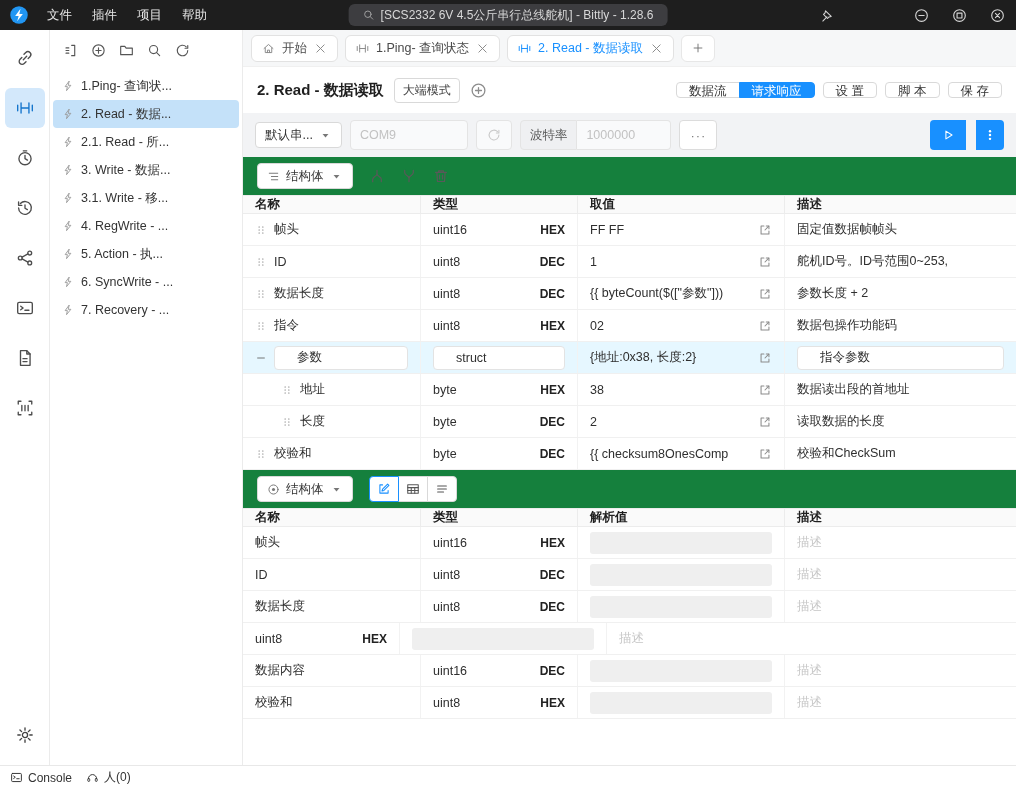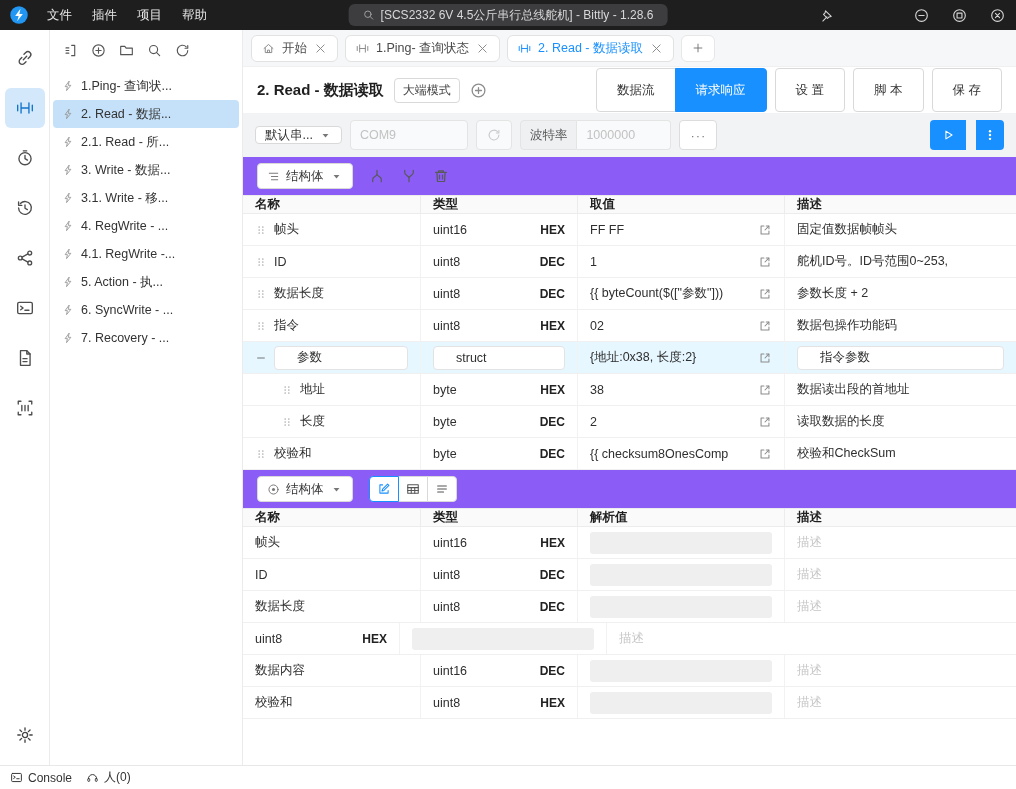--- a/index.html
+++ b/index.html
@@ -61,48 +61,48 @@
 .tab-new{width:34px;height:27px;border:1px solid #e7e7e7;border-radius:6px;background:#fff;display:flex;align-items:center;justify-content:center;color:#6d6d6d}
 .tab-new svg{width:12px;height:12px}
 
 
 .page-header{height:46px;flex:0 0 46px;display:flex;align-items:center;padding:0 14px;gap:10px;background:#fff}
 .page-title{font-size:15px;font-weight:700;color:#1f1f1f;white-space:nowrap}
 .mode-badge{border:1px solid #d9d9d9;border-radius:4px;padding:3px 8px;font-size:12px;color:#444;background:#fff;white-space:nowrap}
 .add-btn{color:#8c8c8c}
 .add-btn svg{width:17px;height:17px}
 .actions{margin-left:auto;display:flex;align-items:center}
-.btn{height:44px;padding:0 20px;border:1px solid #d9d9d9;background:#fff;border-radius:4px;font-size:12.5px;color:#333;margin-left:8px;font-family:inherit;white-space:nowrap}
+.btn{height:16px;padding:0 12px;border:1px solid #d9d9d9;background:#fff;border-radius:4px;font-size:12.5px;color:#333;margin-left:8px;font-family:inherit;white-space:nowrap}
 .btn.primary{background:var(--accent,#1890ff);border-color:var(--accent,#1890ff);color:#fff}
 .btn.join-left{border-radius:4px 0 0 4px}
 .btn.join-right{margin-left:-1px;border-radius:0 4px 4px 0}
 
 
 .comm{height:44px;flex:0 0 44px;background:#f2f3f5;display:flex;align-items:center;padding:0 12px;gap:8px}
-.select{height:18px;background:#fff;border:1px solid #d9d9d9;border-radius:4px;display:flex;align-items:center;gap:6px;padding:0 9px;font-size:12.5px;color:#333;white-space:nowrap}
+.select{height:26px;background:#fff;border:1px solid #d9d9d9;border-radius:4px;display:flex;align-items:center;gap:6px;padding:0 9px;font-size:12.5px;color:#333;white-space:nowrap}
 .select .caret{color:#999}
 .select .caret svg{width:10px;height:10px}
 .select .ic{color:#777}
 .select .ic svg{width:13px;height:13px}
 .input-dis{height:30px;background:#f9fafb;border:1px solid #e4e4e4;border-radius:4px;color:#c2c2c2;font-size:12.5px;padding:0 9px;font-family:inherit;outline:none}
 .port-input{width:118px}
 .icon-btn-dis{width:36px;height:30px;border:1px solid #e4e4e4;background:#f9fafb;border-radius:4px;color:#c8c8c8;display:flex;align-items:center;justify-content:center}
 .icon-btn-dis svg{width:14px;height:14px}
 .input-group{display:flex;height:30px}
 .addon{border:1px solid #e4e4e4;background:#eff0f2;border-radius:4px 0 0 4px;display:flex;align-items:center;padding:0 9px;font-size:12.5px;color:#555;white-space:nowrap}
 .input-group .input-dis{border-left:0;border-radius:0 4px 4px 0;width:94px}
 .more-btn{width:38px;height:30px;border:1px solid #dcdcdc;background:#fff;border-radius:4px;color:#7a7a7a;display:flex;align-items:center;justify-content:center;font-size:13px;letter-spacing:1px}
 .comm-spacer{flex:1}
 .run-btn{width:36px;height:30px;background:var(--accent,#1890ff);color:#fff;border:none;border-radius:4px 0 0 4px;display:flex;align-items:center;justify-content:center}
 .run-btn svg{width:14px;height:14px}
 .run-more{width:28px;height:30px;background:var(--accent,#1890ff);color:#fff;border:none;border-radius:0 4px 4px 0;margin-left:2px;display:flex;align-items:center;justify-content:center}
 .run-more svg{width:14px;height:14px}
 
 
-.fmt-bar{height:38px;flex:0 0 38px;display:flex;align-items:center;padding:0 14px;gap:16px;background:#8b5cf6}
+.fmt-bar{height:38px;flex:0 0 38px;display:flex;align-items:center;padding:0 14px;gap:16px;background:#15803d}
 .fmt-bar .select{height:26px}
 .tool-ic{color:#595959;display:flex}
 .tool-ic svg{width:16px;height:16px}
 .btn-group{display:flex}
 .group-btn{width:30px;height:26px;border:1px solid #d9d9d9;background:#fff;display:flex;align-items:center;justify-content:center;color:#555;margin-left:-1px}
 .group-btn svg{width:14px;height:14px}
 .group-btn:first-child{border-radius:4px 0 0 4px;margin-left:0}
 .group-btn:last-child{border-radius:0 4px 4px 0}
 .group-btn.active{border-color:var(--accent,#1890ff);color:var(--accent,#1890ff);position:relative;z-index:1}
 
@@ -370,28 +370,20 @@
             </svg>
           </span>
           <span class="side-label">4. RegWrite - ...</span>
         </div>
         <div class="side-item">
           <span class="ic">
             <svg viewBox="0 0 16 16" fill="none" stroke="currentColor" stroke-width="1.2" stroke-linecap="round" stroke-linejoin="round">
               <path d="M9.3 1.8L4.2 8.8h3L6 14.2l5.8-7.1h-3z"></path>
             </svg>
           </span>
-          <span class="side-label">4.1. RegWrite -...</span>
-        </div>
-        <div class="side-item">
-          <span class="ic">
-            <svg viewBox="0 0 16 16" fill="none" stroke="currentColor" stroke-width="1.2" stroke-linecap="round" stroke-linejoin="round">
-              <path d="M9.3 1.8L4.2 8.8h3L6 14.2l5.8-7.1h-3z"></path>
-            </svg>
-          </span>
           <span class="side-label">5. Action - 执...</span>
         </div>
         <div class="side-item">
           <span class="ic">
             <svg viewBox="0 0 16 16" fill="none" stroke="currentColor" stroke-width="1.2" stroke-linecap="round" stroke-linejoin="round">
               <path d="M9.3 1.8L4.2 8.8h3L6 14.2l5.8-7.1h-3z"></path>
             </svg>
           </span>
           <span class="side-label">6. SyncWrite - ...</span>
         </div>

